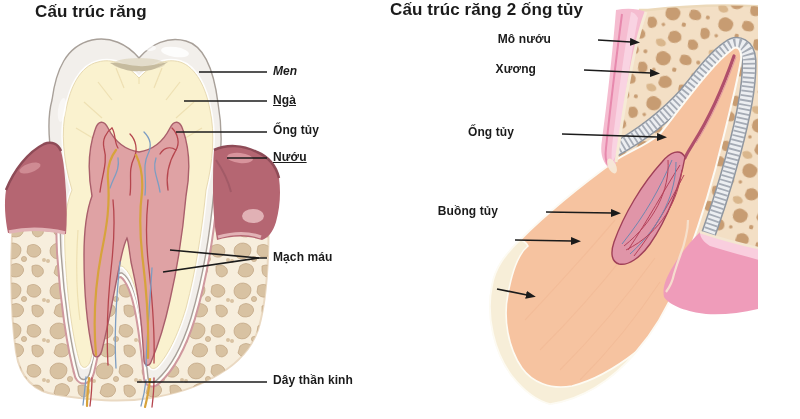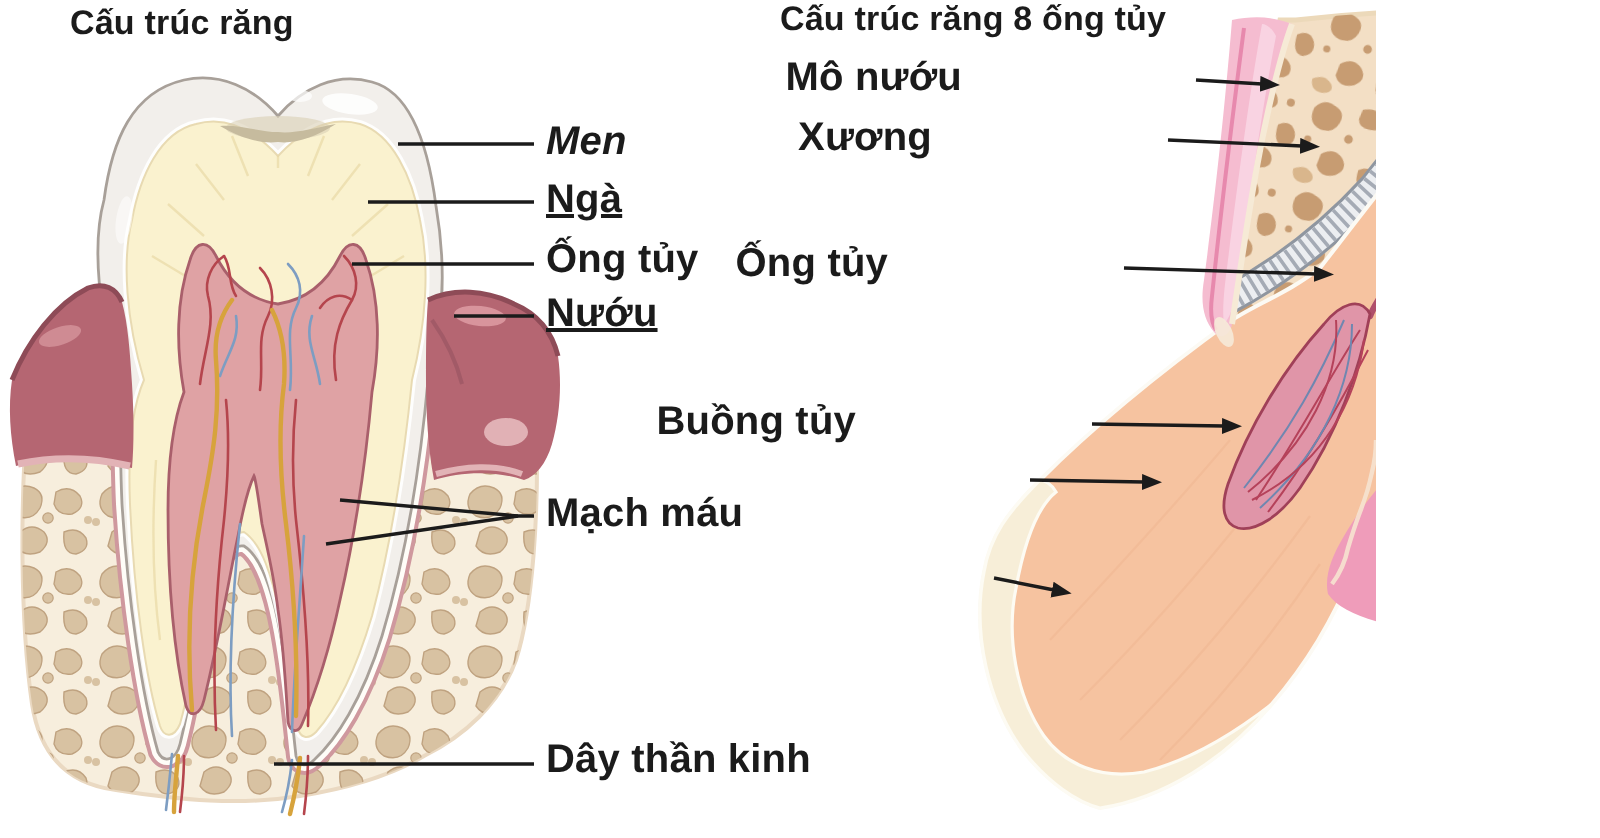--- a/index.html
+++ b/index.html
@@ -1,28 +1,28 @@
 <!DOCTYPE html>
 <html style="--c-background: #ffffff; --c-label_text: #1b1b1b; --c-leader_line: #1b1b1b; --c-enamel_white: #f2efeb; --c-dentin_yellow: #faf2cf; --c-pulp_pink: #dfa2a4; --c-gum_rose: #b56672; --c-bone_beige: #f7eedd; --c-bone_pebble: #d8c2a2; --c-right_bone: #f3dfc5; --c-right_bone_spot: #c79c72; --c-right_gum_pink: #ef9cba; --c-right_gum_light: #f9cede; --c-gum_band_pink: #f5bcd0; --c-root_dentin: #f6c3a0; --c-root_enamel: #f7eed8; --c-ligament_gray: #a7adb6; --c-canal_red: #b04f6b; --c-vessel_red: #b5454d; --c-vessel_blue: #7d9dc2; --c-nerve_yellow: #d7a33c;"><head>
 <meta charset="utf-8">
 <style>
   html,body{margin:0;padding:0;background:#fff;}
   .stage{
-    position:relative;width:688px;height:419px;background:var(--c-background,#fff);
+    position:relative;width:758px;height:419px;background:var(--c-background,#fff);
     font-family:"Liberation Sans","DejaVu Sans",sans-serif;overflow:hidden;text-align:center;
   }
   .stage svg.art{position:absolute;left:0;top:0;}
   .fig-title{
     position:absolute;font-size:17px;font-weight:600;color:var(--c-label_text,#1b1b1b);
     white-space:nowrap;letter-spacing:.1px;
   }
   .t-left{left:35px;top:2px;}
   .t-right{left:390px;top:0px;}
   .lbl{
-    position:absolute;font-size:20px;font-weight:600;line-height:21px;
+    position:absolute;font-size:12px;font-weight:600;line-height:21px;
     color:var(--c-label_text,#1b1b1b);white-space:nowrap;letter-spacing:.1px;
   }
   .lm {left:273px;top:61px;font-style:italic;}
   .ln {left:273px;top:90px;text-decoration:underline;}
   .lo {left:273px;top:120px;}
   .lnu{left:273px;top:147px;text-decoration:underline;}
   .lmm{left:273px;top:247px;}
   .ld {left:273px;top:370px;}
   .rm {right:207px;top:29px;}
   .rx {right:222px;top:59px;}
@@ -224,21 +224,21 @@
       <path d="M584 70 L651 73" marker-end="url(#ah)"></path>
       <path d="M562 134 L658 137" marker-end="url(#ah)"></path>
       <path d="M546 212 L612 213" marker-end="url(#ah)"></path>
       <path d="M515 240 L572 241" marker-end="url(#ah)"></path>
       <path d="M497 289 L527 295" marker-end="url(#ah)"></path>
     </g>
   </g>
 </svg>
 
 <div class="fig-title t-left">Cấu trúc răng</div>
-<div class="fig-title t-right">Cấu trúc răng 8 ống tủy</div>
+<div class="fig-title t-right">Cấu trúc răng 2 ống tủy</div>
 
 <div class="lbl lm">Men</div>
 <div class="lbl ln">Ngà</div>
 <div class="lbl lo">Ống tủy</div>
 <div class="lbl lnu">Nướu</div>
 <div class="lbl lmm">Mạch máu</div>
 <div class="lbl ld">Dây thần kinh</div>
 
 <div class="lbl rm">Mô nướu</div>
 <div class="lbl rx">Xương</div>

